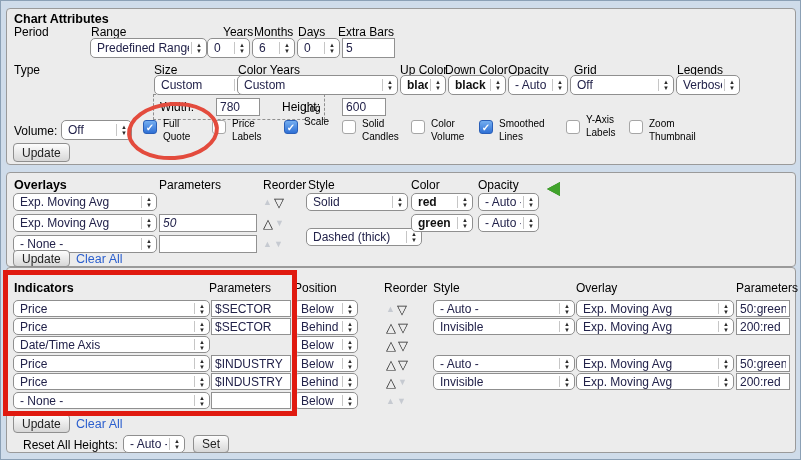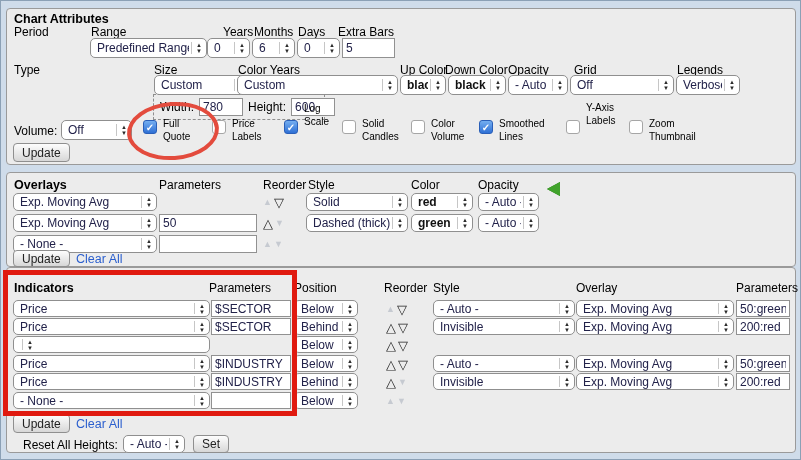--- a/index.html
+++ b/index.html
@@ -45,21 +45,21 @@
   .cblbl { position:absolute; font-size:10px; line-height:13px; color:#000; }
 
   .ro { position:absolute; display:flex; align-items:center; gap:2px; width:30px; height:17px; }
   .ra { display:inline-block; text-align:center; }
   .ra.en { font-size:13px; color:#222; line-height:13px; }
   .ra.dis { font-size:9px; color:#c6cad1; line-height:9px; }
   .ra.up.en::before { content:"△"; } .ra.dn.en::before { content:"▽"; }
   .ra.up.dis::before { content:"▲"; } .ra.dn.dis::before { content:"▼"; }
 
   .dashedbox { position:absolute; border:1px dashed #8f8f8f; display:flex;
-               align-items:center; gap:5px; padding:0 6px; }
+               align-items:center; gap:22px; padding:0 6px; }
   .dashedbox .dlbl { font-size:12px; color:#000; }
   .dashedbox input { position:static; height:18px; width:44px; border:1px solid #919191;
                      font-size:12px; color:#22224a; padding:0 3px; font-family:inherit; }
 
   .green-tri { position:absolute; width:0; height:0;
                border-top:7px solid transparent; border-bottom:7px solid transparent;
                border-right:13px solid #41a32c; filter:drop-shadow(0 0 0.5px #1d6b12); }
 
   .red-ellipse { position:absolute; left:126px; top:101px; width:92px; height:58px;
                  border:4px solid #e34b3d; border-radius:50%; transform:rotate(-4deg);
@@ -163,21 +163,21 @@
     <span class="cb off" style="left:335px;top:111px"></span>
     <span class="cblbl" style="left:355px;top:108px"><span>Solid</span><br><span>Candles</span></span>
 
     <span class="cb off" style="left:404px;top:111px"></span>
     <span class="cblbl" style="left:424px;top:108px"><span>Color</span><br><span>Volume</span></span>
 
     <span class="cb on" style="left:472px;top:111px"></span>
     <span class="cblbl" style="left:492px;top:108px"><span>Smoothed</span><br><span>Lines</span></span>
 
     <span class="cb off" style="left:559px;top:111px"></span>
-    <span class="cblbl" style="left:579px;top:92px"><span>Y-Axis</span><br><span>Labels</span></span>
+    <span class="cblbl" style="left:579px;top:104px"><span>Y-Axis</span><br><span>Labels</span></span>
 
     <span class="cb off" style="left:622px;top:111px"></span>
     <span class="cblbl" style="left:642px;top:108px"><span>Zoom</span><br><span>Thumbnail</span></span>
 
     <button class="btn" style="left:6px;top:134px">Update</button>
   </div>
 
   <div class="panel" id="panel-overlays">
     <div class="lbl hdr" style="left:7px;top:5px">Overlays</div>
     <div class="lbl" style="left:152px;top:5px">Parameters</div>
@@ -204,26 +204,26 @@
     </div>
     <div class="sel h18" style="left:471px;top:20px;width:61px">
       <span class="txt">- Auto -</span>
       <span class="stp"></span>
     </div>
 
     <div class="sel h18" style="left:6px;top:41px;width:144px">
       <span class="txt">Exp. Moving Avg</span>
       <span class="stp"></span>
     </div>
-    <input class="inp h18" style="left: 152px; top: 41px; width: 98px;" value="50">
+    <input class="inp h18" style="left: 152px; top: 41px; width: 98px; font-style: italic;" value="50">
     <div class="ro" style="left:256px;top:42px">
       <span class="ra up en"></span>
       <span class="ra dn dis"></span>
     </div>
-    <div class="sel h18" style="left:299px;top:41px;width:102px">
+    <div class="sel h18" style="left:299px;top:55px;width:116px">
       <span class="txt">Dashed (thick)</span>
       <span class="stp"></span>
     </div>
     <div class="sel h18" style="left:404px;top:41px;width:62px">
       <span class="txt b">green</span>
       <span class="stp"></span>
     </div>
     <div class="sel h18" style="left:471px;top:41px;width:61px">
       <span class="txt">- Auto -</span>
       <span class="stp"></span>
@@ -294,20 +294,21 @@
       <span class="txt">Invisible</span>
       <span class="stp"></span>
     </div>
     <div class="sel h17" style="left:569px;top:50px;width:158px">
       <span class="txt">Exp. Moving Avg</span>
       <span class="stp"></span>
     </div>
     <input class="inp h17" style="left: 729px; top: 50px; width: 54px;" value="200:red">
 
     <div class="sel h17" style="left:6px;top:68px;width:197px">
+      <span class="txt">Date/Time Axis</span>
       <span class="stp"></span>
     </div>
     <div class="sel h17" style="left:287px;top:68px;width:64px">
       <span class="txt">Below</span>
       <span class="stp"></span>
     </div>
     <div class="ro" style="left:379px;top:69px">
       <span class="ra up en"></span>
       <span class="ra dn en"></span>
     </div>

